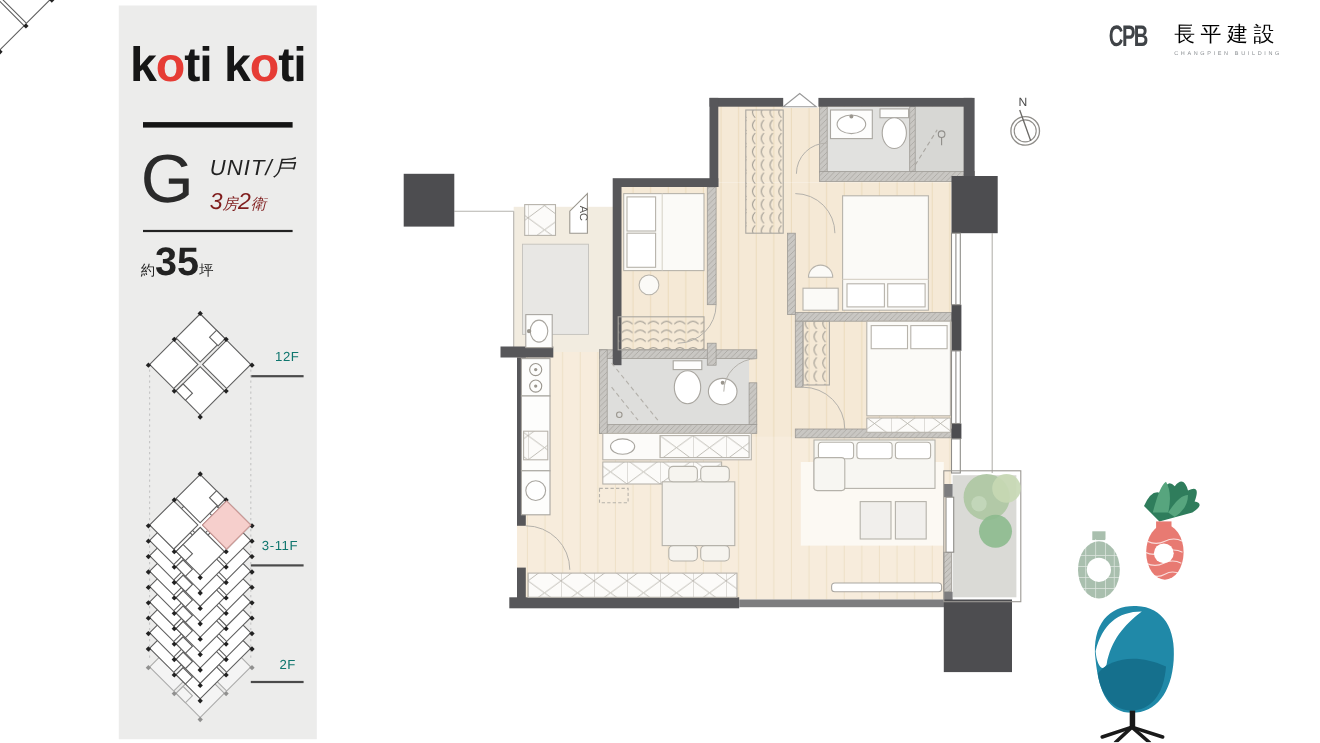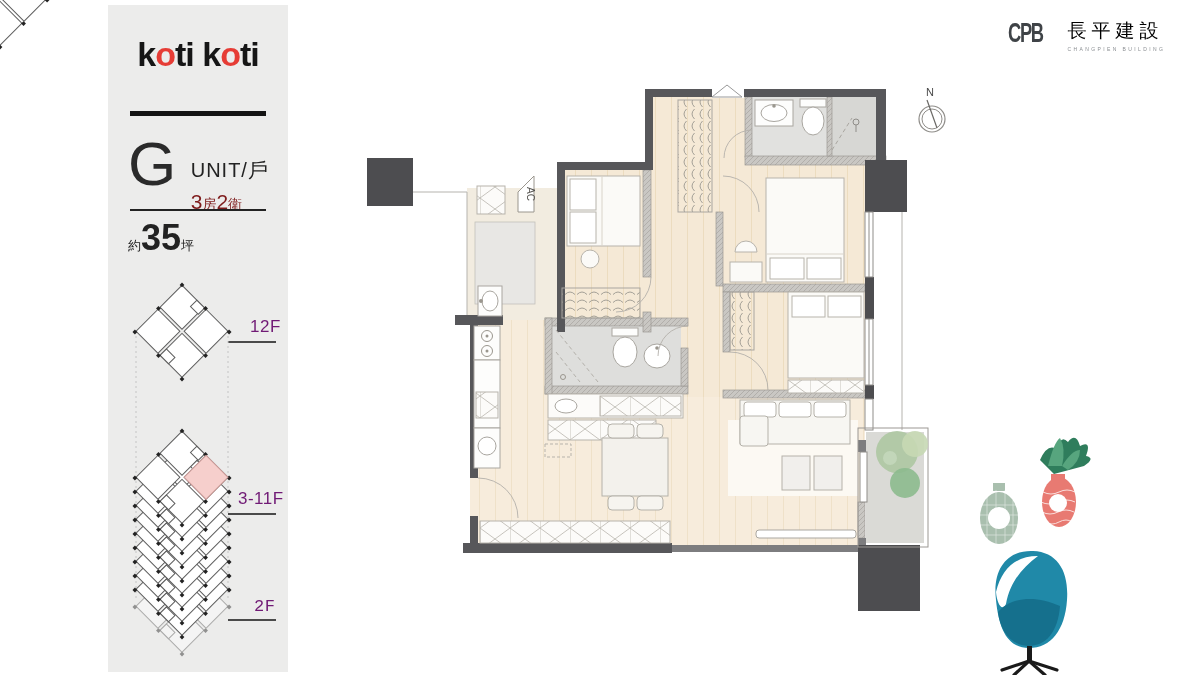--- a/index.html
+++ b/index.html
@@ -3,35 +3,35 @@
 <meta charset="utf-8">
 <style>
   html,body{margin:0;padding:0;background:#fff;}
   .canvas{position:relative;width:1200px;height:675px;background:#ffffff;overflow:hidden;
           font-family:"Liberation Sans",sans-serif;}
   .canvas *{box-sizing:border-box;}
   svg{position:absolute;left:0;top:0;}
   
   .sidebar{position:absolute;left:108px;top:5px;width:180px;height:667px;background:#ececeb;}
   .logo{position:absolute;left:0;top:30px;width:180px;text-align:center;
-        font-size:34px;font-weight:800;letter-spacing:-1px;color:#161616;}
+        font-size:44px;font-weight:800;letter-spacing:-1px;color:#161616;}
   .logo .red{color:#e63c35;}
   .divider{position:absolute;left:22px;top:106px;width:136px;height:5px;background:#141414;}
   .unit-row{position:absolute;left:20px;top:128px;width:150px;}
   .unit-letter{display:inline-block;font-size:62px;line-height:62px;font-weight:300;color:#2a2a2a;vertical-align:top;}
-  .unit-texts{display:inline-block;margin-left:10px;margin-top:24px;vertical-align:top;}
+  .unit-texts{display:inline-block;margin-left:10px;margin-top:6px;vertical-align:top;font-style:italic;}
   .unit-label{font-size:20px;letter-spacing:1px;color:#222;}
   .unit-layout{margin-top:6px;color:#7f1d1d;}
   .unit-layout .num{font-size:21px;}
   .unit-layout .cjk{font-size:14px;}
   .thinline{position:absolute;left:22px;top:204px;width:136px;height:2px;background:#222;}
   .area-row{position:absolute;left:20px;top:212px;color:#222;}
   .area-row .sm{font-size:13px;}
   .area-row .big{font-size:36px;font-weight:700;text-align:center;}
-  .floor-label{position:absolute;font-size:17px;color:#701a75;letter-spacing:0.5px;}
+  .floor-label{position:absolute;font-size:12px;color:#0f766e;letter-spacing:0.5px;}
   .floor-line{position:absolute;width:48px;height:2px;background:#4a4a4a;}
   
   .company{position:absolute;left:988px;top:18px;width:210px;margin-left:20px;}
   .company .mark{display:inline-block;font-size:27px;font-weight:800;color:#3f4347;
                  transform:scaleX(0.68);transform-origin:left center;letter-spacing:-2px;vertical-align:top;}
   .company .names{display:inline-block;margin-left:4px;vertical-align:top;}
   .company .cn{font-size:19px;letter-spacing:5px;color:#000000;font-weight:500;}
   .company .en{font-size:5px;letter-spacing:2.4px;color:#8a8e92;margin-top:2px;}
   .disclaimer{position:absolute;left:822px;top:637px;font-size:11.5px;color:#8c8c8c;letter-spacing:0.5px;}
 </style>
@@ -50,21 +50,21 @@
         <div class="unit-layout"><span class="num">3</span><span class="cjk">房</span><span class="num">2</span><span class="cjk">衛</span></div>
       </span>
     </div>
     <div class="thinline"></div>
     <div class="area-row"><span class="sm">約</span><span class="big">35</span><span class="sm">坪</span></div>
 
     <div class="floor-label" style="left:142px;top:312px;">12F</div>
     <div class="floor-line" style="left:120px;top:336px;"></div>
     <div class="floor-label" style="left:130px;top:484px;">3-11F</div>
     <div class="floor-line" style="left:120px;top:508px;"></div>
-    <div class="floor-label" style="left:146px;top:592px;font-family:Liberation Mono, monospace;">2F</div>
+    <div class="floor-label" style="left:146px;top:592px;">2F</div>
     <div class="floor-line" style="left:120px;top:614px;"></div>
   </div>
 
   <svg width="1200" height="675" viewBox="0 0 1200 675">
     <defs>
       <pattern id="wood" width="16" height="40" patternUnits="userSpaceOnUse">
         <rect width="16" height="40" fill="#f5e9d6"></rect>
         <line x1="15.5" y1="0" x2="15.5" y2="40" stroke="#ecdcbf" stroke-width="1"></line>
       </pattern>
       <pattern id="wallh" width="5" height="5" patternUnits="userSpaceOnUse">

